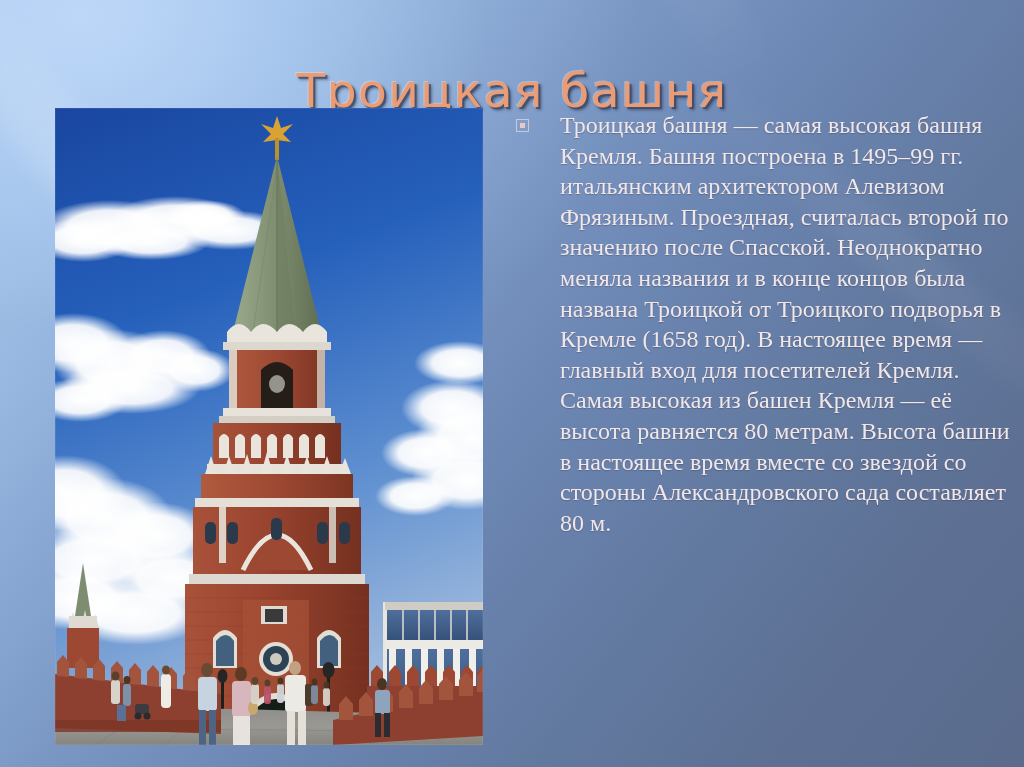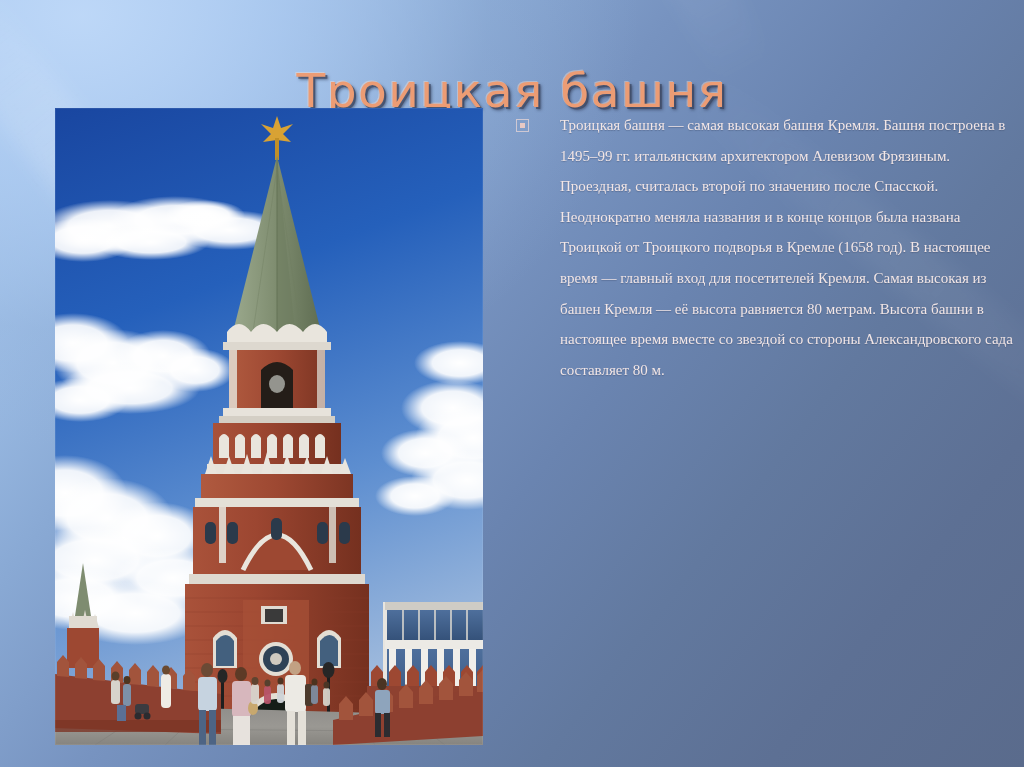--- a/index.html
+++ b/index.html
@@ -113,21 +113,21 @@
   .bullet::after {
     content: "";
     display: block;
     width: 5px;
     height: 5px;
     background: #e8c9c4;
   }
   .para-text {
     flex: 1 1 auto;
     font-family: "Liberation Serif", "DejaVu Serif", serif;
-    font-size: 15px;
+    font-size: 24px;
     line-height: 30.6px;
     color: #f2e6e6;
     text-align: left;
     text-shadow: 0 1px 1px rgba(45, 58, 85, 0.35);
   }
 </style>
 </head>
 <body>
 
 <div id="slide">

